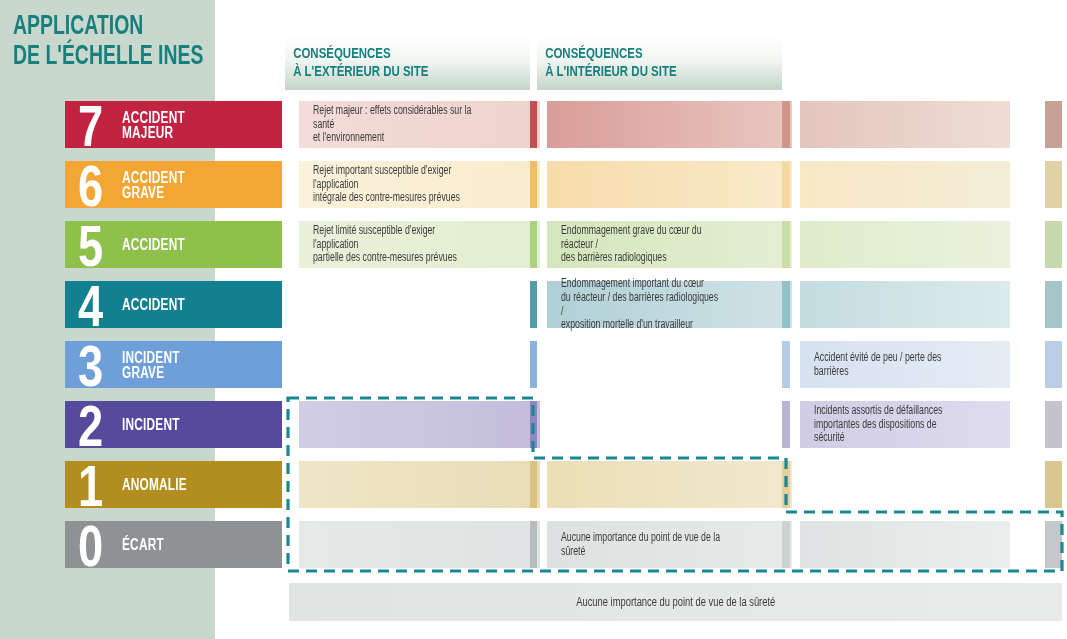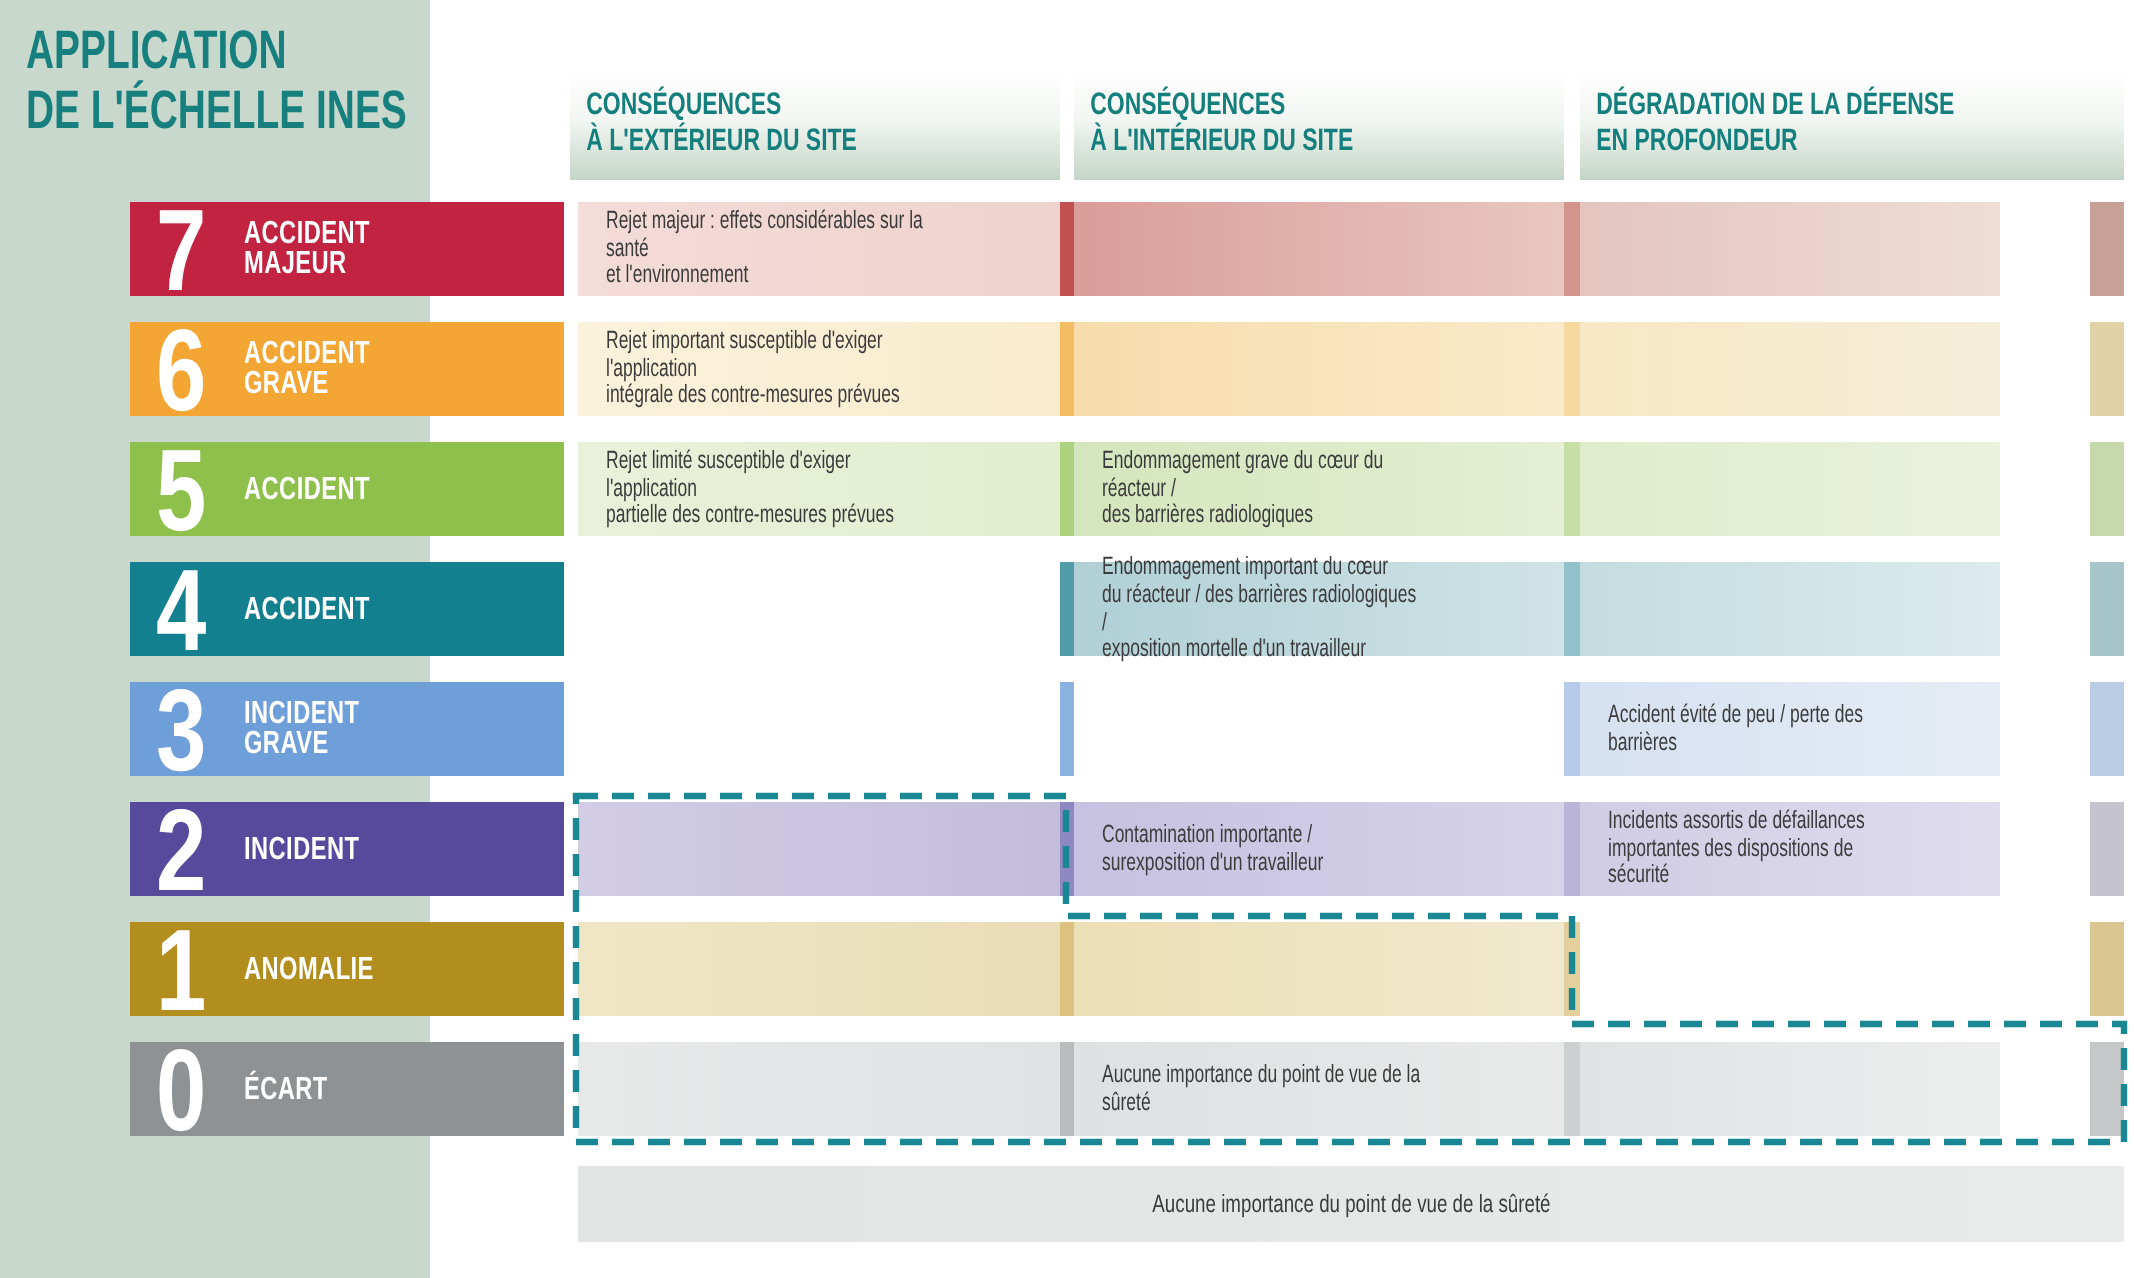--- a/index.html
+++ b/index.html
@@ -13,21 +13,21 @@
   .colhead span{display:block;padding:9px 0 0 11px;font-size:15.5px;line-height:18px;font-weight:bold;
                 color:#157f7e;white-space:pre-line;transform:scaleX(0.74);transform-origin:0 0;}
   .ch1{left:285px;width:245px;} .ch2{left:537px;width:245px;} .ch3{left:790px;width:272px;}
 
   .row{position:absolute;left:0;height:47px;width:1067px;}
   .bar{position:absolute;left:65px;top:0;width:217px;height:47px;}
   .num{position:absolute;left:13px;top:-4px;font-size:58px;line-height:58px;font-weight:bold;color:#fff;
        transform:scaleX(0.78);transform-origin:0 0;}
   .lbl{position:absolute;left:57px;top:50%;transform:translateY(-50%) scaleX(0.74);transform-origin:0 50%;
        font-size:16px;line-height:15.5px;font-weight:bold;color:#fff;white-space:pre-line;letter-spacing:.3px;}
-  .cell{position:absolute;top:0;height:47px;display:flex;align-items:center;color:#3b3b3b;padding-left:14px;box-sizing:border-box;}
+  .cell{position:absolute;top:0;height:47px;display:flex;align-items:center;color:#3b3b3b;padding-left:14px;box-sizing:border-box;margin-left:10px;}
   .cell span{display:block;width:142%;font-size:12.5px;line-height:13.8px;white-space:pre-line;
              transform:scaleX(0.7);transform-origin:0 50%;}
   .c1{left:289px;width:241px;} .s2{position:absolute;top:0;left:530px;width:7px;height:47px;}
   .c2{left:537px;width:245px;} .s3{position:absolute;top:0;left:782px;width:8px;height:47px;}
   .c3{left:790px;width:210px;} .se{position:absolute;top:0;left:1045px;width:17px;height:47px;}
 
   .r7 .bar{background:#c12340}
   .r7 .c1{background:linear-gradient(90deg,#f4dcd8,#eed2cd)} .r7 .s2{background:#c25050}
   .r7 .c2{background:linear-gradient(90deg,#da9d99,#e9c7c1)} .r7 .s3{background:#d2958c}
   .r7 .c3{background:linear-gradient(90deg,#e3c5be,#efddd5)} .r7 .se{background:#c7a096}
@@ -78,24 +78,20 @@
 DE L'ÉCHELLE INES</div>
 
   <div class="colhead ch1">
     <span>CONSÉQUENCES
 À L'EXTÉRIEUR DU SITE</span>
   </div>
   <div class="colhead ch2">
     <span>CONSÉQUENCES
 À L'INTÉRIEUR DU SITE</span>
   </div>
-  <div class="colhead ch3">
-    <span>DÉGRADATION DE LA DÉFENSE
-EN PROFONDEUR</span>
-  </div>
 
   <div class="row r7" style="top:101px">
     <div class="bar">
       <span class="num">7</span>
       <span class="lbl">ACCIDENT
 MAJEUR</span>
     </div>
     <div class="cell c1">
         <span>Rejet majeur : effets considérables sur la santé
 et l'environnement</span>
@@ -187,24 +183,20 @@
 
   <div class="row r2" style="top:401px">
     <div class="bar">
       <span class="num">2</span>
       <span class="lbl">INCIDENT</span>
     </div>
     <div class="cell c1">
         <span></span>
       </div>
     <div class="s2"></div>
-    <div class="cell c2">
-        <span>Contamination importante /
-surexposition d'un travailleur</span>
-      </div>
     <div class="s3"></div>
     <div class="cell c3">
         <span>Incidents assortis de défaillances
 importantes des dispositions de sécurité</span>
       </div>
     <div class="se"></div>
   </div>
 
   <div class="row r1" style="top:461px">
     <div class="bar">

